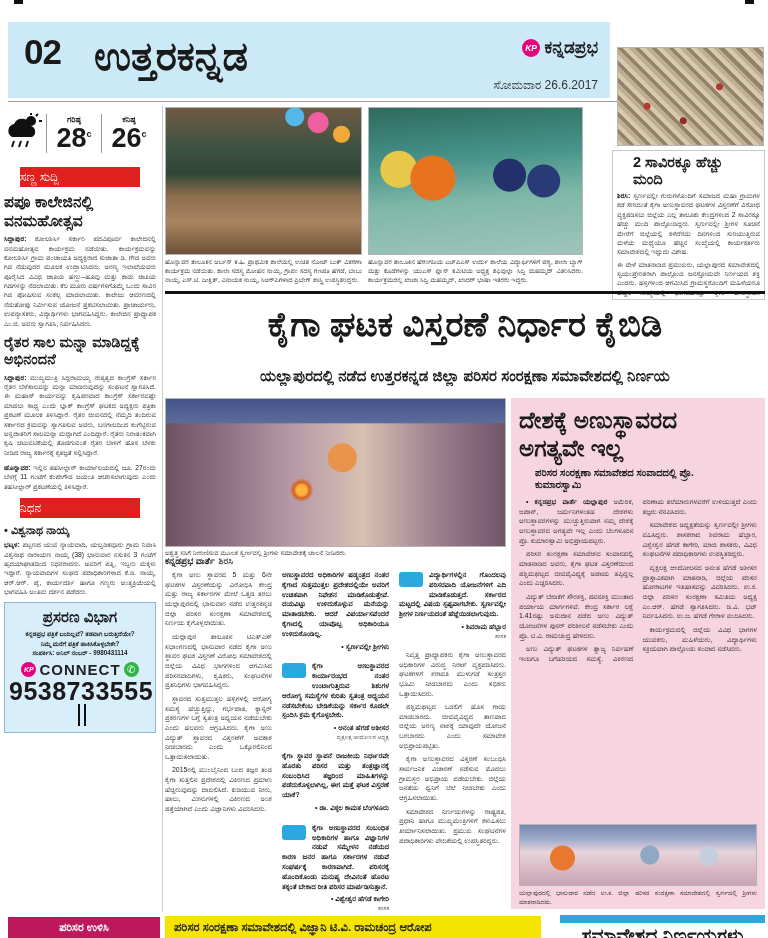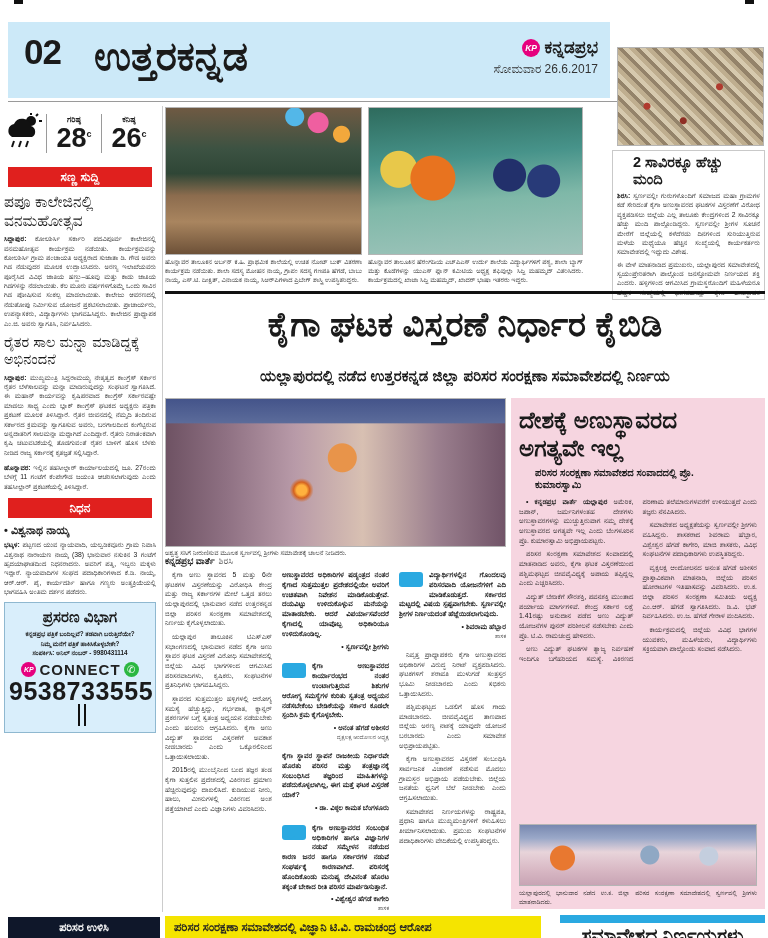--- a/index.html
+++ b/index.html
@@ -8,21 +8,21 @@
   .cropmark{position:absolute;top:0;width:9px;height:4px;background:#111;}
 
   
   .band{position:absolute;left:8px;top:22px;width:602px;height:76px;background:#cce9f8;}
   .pagenum{position:absolute;left:16px;top:10px;font-size:35px;font-weight:bold;letter-spacing:-1px;}
   .secttl{position:absolute;left:86px;top:12px;font-size:40px;font-weight:bold;}
   .brandrow{position:absolute;right:12px;top:16px;text-align:right;}
   .kpbadge{display:inline-block;width:18px;height:18px;border-radius:50%;background:#e6007e;color:#fff;
            font-size:8.5px;font-weight:bold;font-style:italic;line-height:18px;text-align:center;vertical-align:middle;}
   .brandname{display:inline-block;font-size:17px;font-weight:bold;color:#1d1d1d;vertical-align:middle;}
-  .edate{margin-top:4px;font-size:12px;color:#333;}
+  .edate{margin-top:20px;font-size:12px;color:#333;}
   .hrule{position:absolute;left:8px;top:101px;width:756px;height:1px;background:#9a9a9a;}
   .vsep{position:absolute;width:1px;background:#cccccc;}
 
   
   .photo{position:absolute;border:1px solid #b5b5b5;box-sizing:border-box;}
   .ph-notebook{background:
     radial-gradient(circle at 78% 10%,#ef5fa0 0 10px,transparent 11px),
     radial-gradient(circle at 66% 6%,#53b7e8 0 9px,transparent 10px),
     radial-gradient(circle at 90% 18%,#f3a83c 0 8px,transparent 9px),
     linear-gradient(180deg,#6f5a43 0%,#3c5242 28%,#2f4636 45%,#8c6c4e 60%,#a9855f 78%,#6d5138 100%);}
@@ -49,23 +49,23 @@
     linear-gradient(180deg,#7888b0 0%,#9aa8c8 22%,#e8d4da 45%,#d8b8c4 75%,#c8a4b4 100%);}
   .caption{position:absolute;font-size:6.6px;line-height:1.35;color:#222;text-align:justify;}
 
   
   .rail{position:absolute;left:4px;top:106px;width:152px;height:810px;overflow:hidden;}
   .weather{display:flex;align-items:center;height:54px;}
   .wcell{flex:1;text-align:center;border-left:1px solid #9a9a9a;padding:1px 0;}
   .wlabel{font-size:8px;font-weight:bold;color:#222;}
   .wval{font-size:27px;font-weight:bold;line-height:1;}
   .wunit{font-size:9px;vertical-align:super;font-weight:bold;}
-  .redbar{background:#e0201e;color:#fff;font-size:12px;font-weight:bold;text-align:center;
-          padding:3px 0;margin:7px 4px 6px;}
-  .ltitle{font-size:15.5px;font-weight:normal;line-height:1.2;margin:3px 0 4px;}
+  .redbar{background:#e0201e;color:#fff;font-size:12px;font-weight:normal;text-align:left;
+          padding:3px 0;margin:7px 16px 6px;}
+  .ltitle{font-size:15.5px;font-weight:bold;line-height:1.2;margin:3px 0 4px;}
   .lbody{font-size:6.8px;line-height:1.38;text-align:justify;margin-bottom:6px;}
   .lbody .dl{font-weight:bold;}
   .obitname{font-size:11px;font-weight:bold;margin:2px 0 3px;}
   .circ{background:#d9eefb;border:1px solid #8fb8d0;text-align:center;padding:5px 4px 6px;margin-top:4px;}
   .circ-title{font-size:15px;font-weight:bold;margin-bottom:3px;}
   .circ-line{font-size:6.3px;font-weight:bold;line-height:1.45;}
   .connect-row{margin-top:4px;display:flex;align-items:center;justify-content:center;gap:3px;}
   .connect-word{font-size:15px;font-weight:bold;letter-spacing:1px;color:#222;}
   .wa{display:inline-block;width:15px;height:15px;border-radius:50%;background:#2bb741;color:#fff;
       font-size:10px;line-height:15px;text-align:center;}
@@ -79,21 +79,21 @@
   .tr-h{font-size:14.5px;font-weight:bold;margin:0 16px 3px;}
   .tr-b{font-size:6.8px;line-height:1.38;text-align:justify;margin-bottom:3px;}
 
   
   .blackrule{position:absolute;left:165px;top:291px;width:600px;height:3px;background:#111;}
   .mainhead{position:absolute;left:165px;top:297px;width:600px;text-align:center;font-size:34px;
             font-weight:bold;white-space:nowrap;line-height:1.6;}
   .subhead{position:absolute;left:165px;top:367px;width:600px;text-align:center;font-size:15px;font-weight:600;}
   .dateline{position:absolute;left:165px;top:556px;width:340px;font-size:9px;}
   .dateline .b{font-weight:bold;}
-  .dateline .c{color:#555;margin-left:4px;}
+  .dateline .c{color:#555;margin-left:4px;font-weight:bold;}
   .cols{position:absolute;left:165px;top:570px;width:341px;height:346px;display:flex;gap:10px;overflow:hidden;}
   .col{flex:1;font-size:6.9px;line-height:1.4;text-align:justify;}
   .col p{margin:0 0 4px;text-indent:7px;}
   .bubble{float:left;width:24px;height:15px;border-radius:3px;margin:2px 6px 3px 0;position:relative;}
   .bubble::after{content:"";position:absolute;left:5px;bottom:-4px;border:4px solid transparent;}
   .bubble.blue{background:#2aa9e1;} .bubble.blue::after{border-top:5px solid #2aa9e1;}
   .qtext{font-size:7px;font-weight:600;line-height:1.4;text-align:justify;}
   .qattr{text-align:right;font-weight:bold;font-size:7px;margin:3px 0 0;}
   .qrole{text-align:right;font-size:5.8px;color:#444;margin-bottom:5px;}
   .quote{margin-bottom:5px;overflow:hidden;}
@@ -103,21 +103,21 @@
         box-sizing:border-box;padding:8px 8px 6px;overflow:hidden;}
   .pink-h{font-size:23px;font-weight:bold;line-height:1.22;}
   .pink-sub{font-size:10px;font-weight:bold;margin:5px 16px 6px;}
   .pink-cols{column-count:2;column-gap:9px;font-size:6.9px;line-height:1.4;text-align:justify;height:322px;overflow:hidden;}
   .pink-cols p{margin:0 0 4px;text-indent:7px;}
   .pink-cols .lead-label{font-weight:bold;text-indent:0;}
   .pink-photo{position:relative;width:100%;height:62px;border:1px solid #b5b5b5;box-sizing:border-box;margin-top:5px;}
   .pink-cap{font-size:6.4px;line-height:1.35;margin-top:3px;text-align:justify;}
 
   
-  .graybox{position:absolute;left:8px;top:917px;width:152px;height:21px;background:#0f172a;color:#fff;
+  .graybox{position:absolute;left:8px;top:917px;width:152px;height:21px;background:#be185d;color:#fff;
            font-size:11px;font-weight:bold;display:flex;align-items:center;justify-content:center;}
   .yellowbar{position:absolute;left:165px;top:916px;width:376px;height:22px;background:#f5e400;color:#222;
              font-size:11.5px;font-weight:bold;display:flex;align-items:center;padding-left:9px;box-sizing:border-box;}
   .cyanbar{position:absolute;left:560px;top:915px;width:205px;height:8px;background:#2aa9e1;}
   .cutheading{position:absolute;left:560px;top:925px;width:205px;height:13px;overflow:hidden;text-align:center;
               font-size:19px;font-weight:bold;}
 </style>
 </head>
 <body>
 

